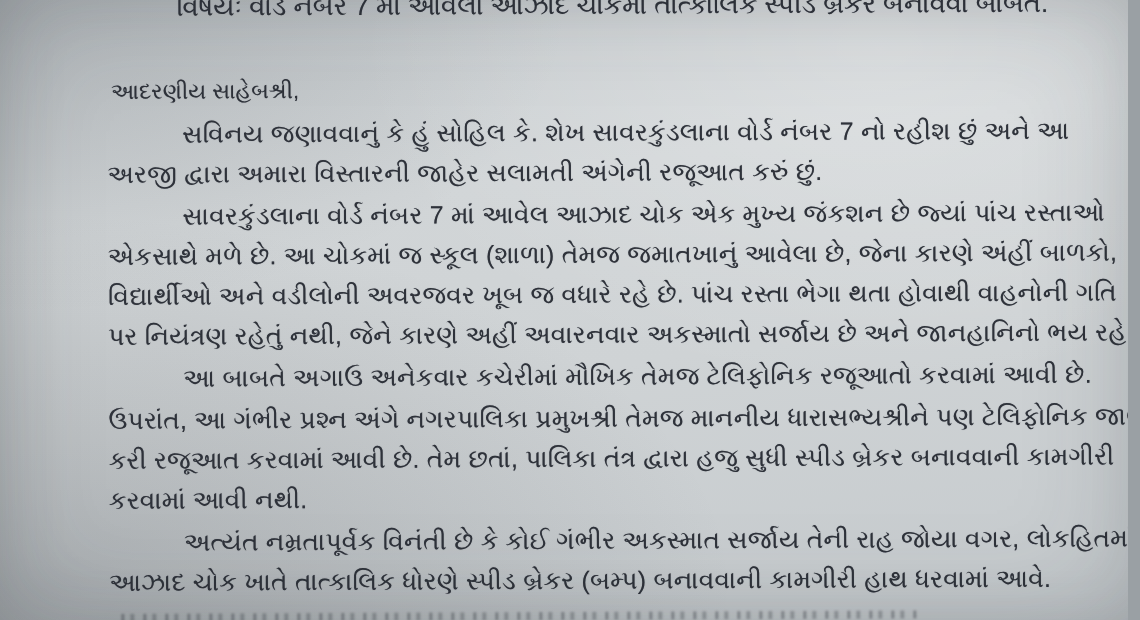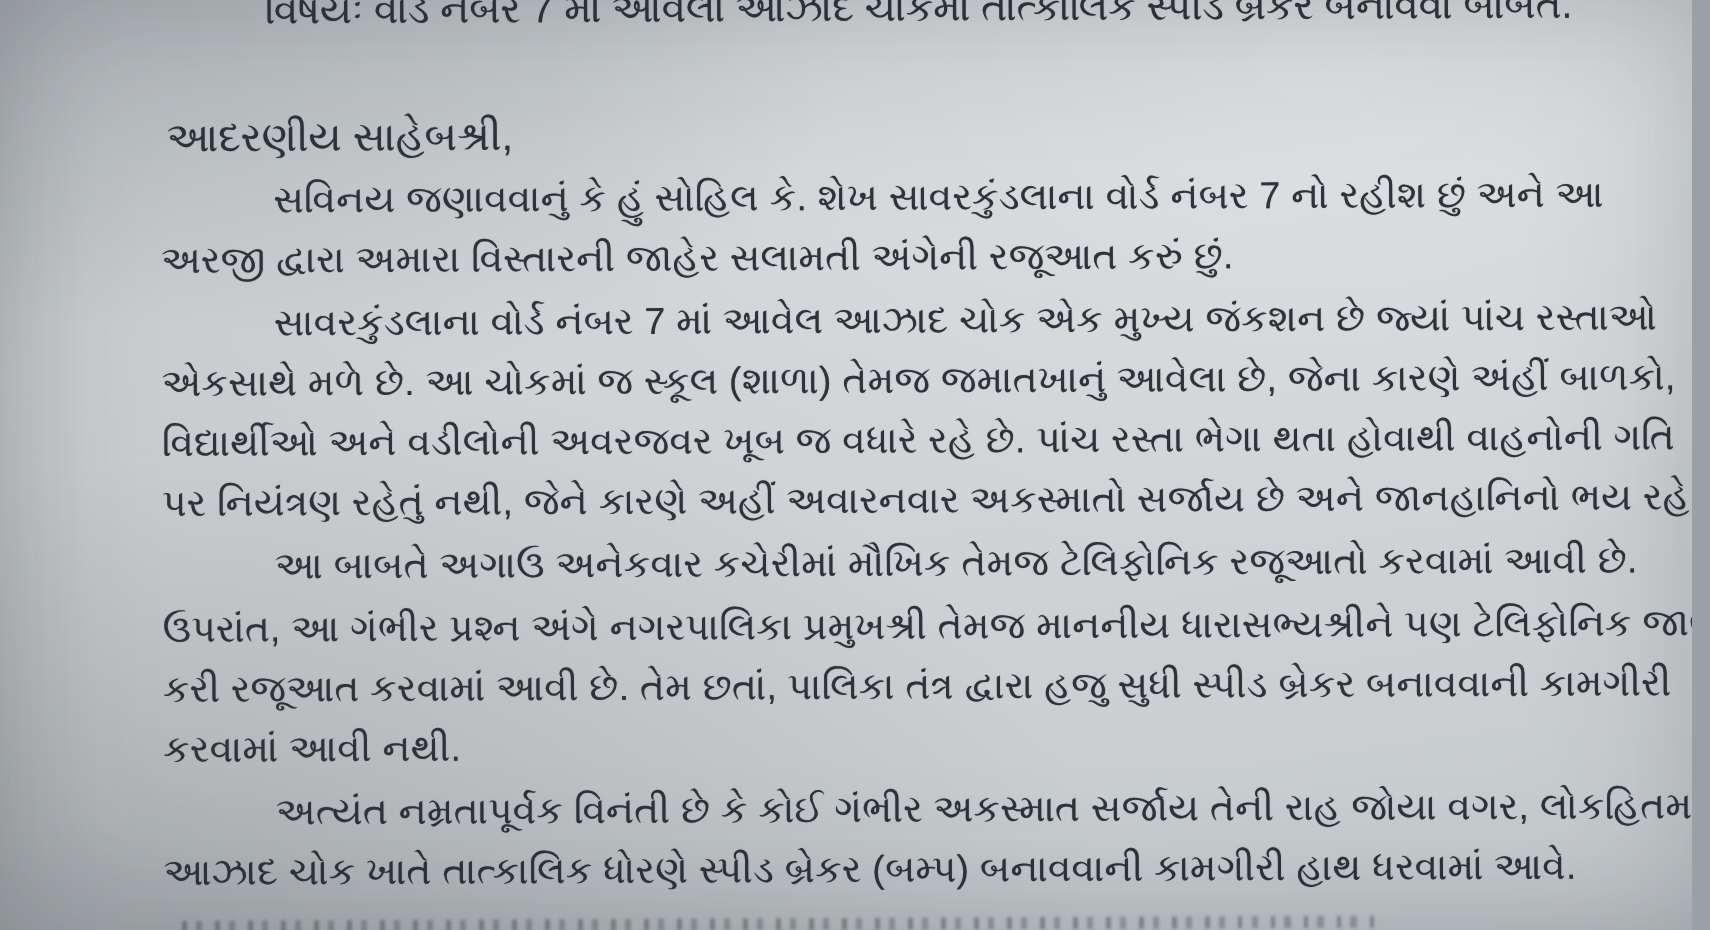--- a/index.html
+++ b/index.html
@@ -54,21 +54,21 @@
     width: 930px;
     font-size: 26px;
     line-height: 42px;
     white-space: nowrap;
     overflow: hidden;
   }
   .salutation {
     position: absolute;
     top: 70px;
     left: 112px;
-    font-size: 27px;
+    font-size: 22px;
     line-height: 40px;
     white-space: nowrap;
   }
   
   .cutoff-bottom {
     position: absolute;
     top: 612px;
     left: 120px;
     width: 800px;
     height: 8px;

